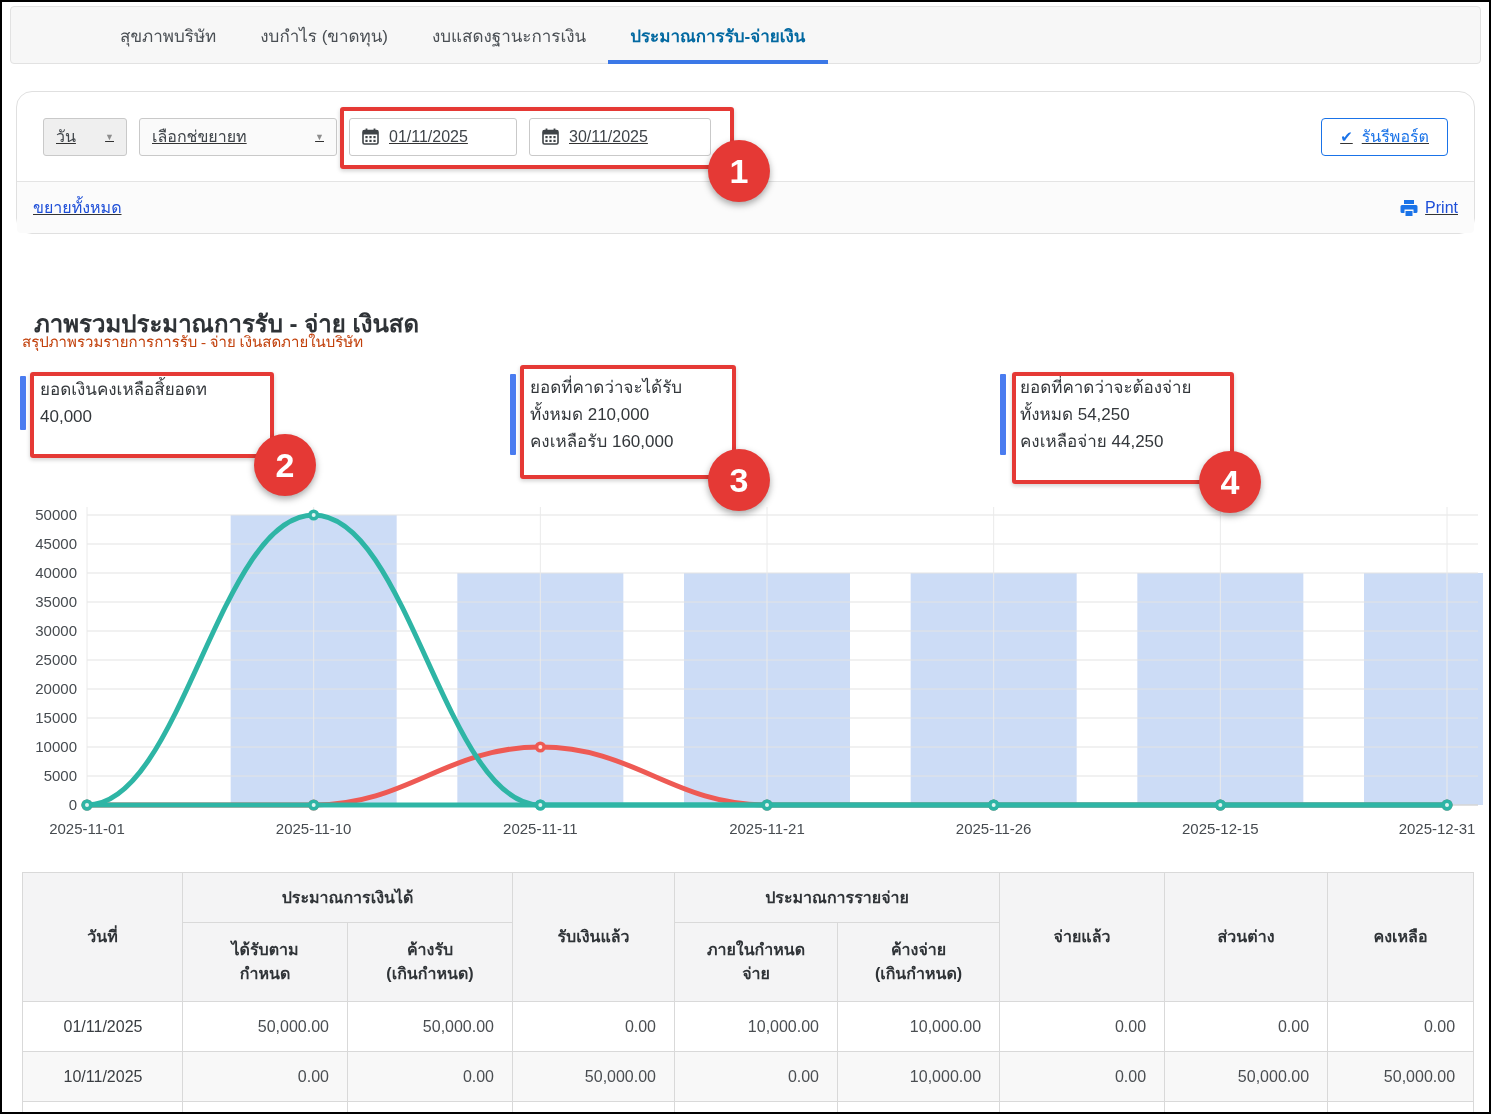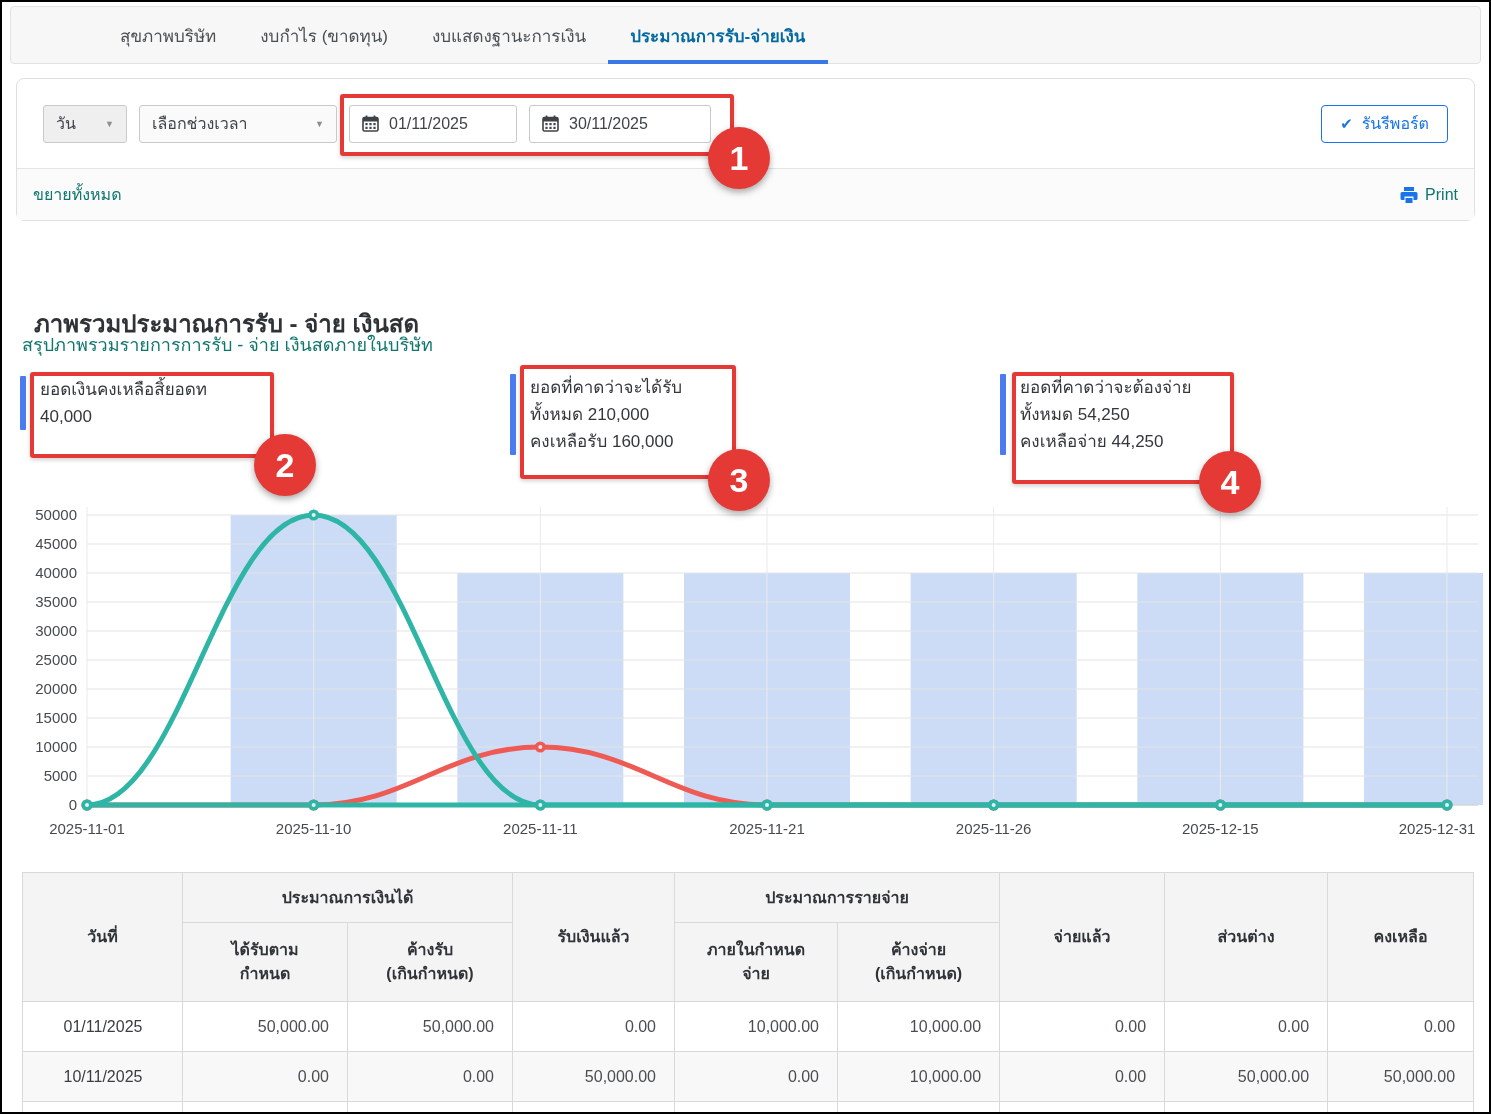--- a/index.html
+++ b/index.html
@@ -10,57 +10,57 @@
   }
   
   .tabbar{position:absolute;top:4px;left:8px;right:8px;height:58px;background:#f7f7f7;
     border:1px solid #e2e2e2;border-radius:4px;display:flex;align-items:stretch;
     padding-left:87px;box-sizing:border-box;}
   .tab{display:flex;align-items:center;padding:0 22px;font-size:17px;color:#4a4f54;
     cursor:pointer;position:relative;}
   .tab.active{color:#0369a1;font-weight:700;}
   .tab.active::after{content:"";position:absolute;left:0;right:0;bottom:-1px;height:4px;background:#3b78e7;}
   
-  .panel{position:absolute;top:76px;left:14px;right:14px;border:1px solid #e0e0e0;
-    border-radius:8px;background:#fff;}
+  .panel{position:absolute;top:89px;left:14px;right:14px;border:1px solid #e0e0e0;
+    border-radius:16px;background:#fff;text-decoration:underline;}
   .filter-row{display:flex;align-items:center;height:89px;padding:0 26px;gap:12px;
     border-bottom:1px solid #e4e4e4;position:relative;}
   .dd{height:38px;border:1px solid #c9c9c9;border-radius:3px;display:flex;align-items:center;
     padding:0 12px;font-size:16px;color:#3f4449;box-sizing:border-box;justify-content:space-between;cursor:pointer;}
   .dd-small{background:#efefef;width:84px;}
   .dd-range{background:#fafafa;width:198px;}
   .caret{font-size:9px;color:#8d8d8d;margin-left:10px;}
   .date-input{height:38px;border:1px solid #c9c9c9;border-radius:3px;background:#fff;
     display:flex;align-items:center;gap:10px;padding:0 12px;box-sizing:border-box;
     font-size:16px;color:#3f4449;cursor:text;}
   .date-from{width:168px;} .date-to{width:182px;}
   .btn-run{margin-left:auto;height:38px;padding:0 18px;border:1px solid #1a73e8;border-radius:4px;
     background:#fff;color:#1a73e8;font-size:16px;display:flex;align-items:center;gap:9px;cursor:pointer;}
   .btn-run .chk{font-size:15px;}
   .toolbar-row{display:flex;align-items:center;justify-content:space-between;height:51px;
     padding:0 16px;background:#fbfbfb;border-radius:0 0 4px 4px;font-size:16px;}
-  .link{color:#0f766e;cursor:pointer;display:flex;align-items:center;gap:7px;}
+  .link{color:#1d4ed8;cursor:pointer;display:flex;align-items:center;gap:7px;}
   
   .ann-box{position:absolute;border:4px solid #e53935;border-radius:3px;z-index:5;
     box-shadow:0 2px 4px rgba(0,0,0,.18);pointer-events:none;}
   .ann-badge{position:absolute;width:62px;height:62px;border-radius:50%;background:#e53935;
     color:#fff;font-size:34px;font-weight:700;display:flex;align-items:center;justify-content:center;
     box-shadow:0 3px 7px rgba(0,0,0,.35);z-index:10;pointer-events:none;}
   .ann-box-1{left:323px;top:15px;width:386px;height:54px;}
   .ann-badge-1{left:691px;top:48px;}
   .ann-box-2{left:28px;top:10px;width:236px;height:78px;}
   .ann-badge-2{left:252px;top:72px;}
   .ann-box-3{left:518px;top:3px;width:208px;height:106px;}
   .ann-badge-3{left:706px;top:87px;}
   .ann-box-4{left:1010px;top:10px;width:214px;height:104px;}
   .ann-badge-4{left:1197px;top:89px;}
   
   .content{position:absolute;top:232px;left:0;right:0;bottom:0;}
   .page-title{position:absolute;top:58px;left:20px;font-size:24px;font-weight:700;color:#2f3337;margin:12px;}
-  .page-subtitle{position:absolute;top:96px;left:20px;font-size:18px;color:#0f766e;margin:0;}
+  .page-subtitle{position:absolute;top:96px;left:20px;font-size:15px;color:#c2410c;margin:0;font-family:Liberation Serif, serif;}
   .cards{position:absolute;top:128px;left:0;width:100%;height:140px;}
   .card{position:absolute;display:flex;gap:14px;}
   .card .accent{width:6px;background:#4a7cf0;border-radius:1px;}
   .card .lines p{margin:0;font-size:17px;color:#33373b;line-height:27px;}
   .card-1{left:18px;top:14px;} .card-2{left:508px;top:12px;} .card-3{left:998px;top:12px;}
   
   .chart-wrap{position:absolute;top:268px;left:10px;width:1471px;height:345px;}
   .tick{font-size:15px;fill:#464b50;}
   
   .table-wrap{position:absolute;top:638px;left:20px;width:1451px;}
@@ -93,21 +93,21 @@
     </div>
 </div>
 
 <div class="panel">
   <div class="filter-row">
     <div class="dd dd-small">
       <span>วัน</span>
       <span class="caret">▼</span>
     </div>
     <div class="dd dd-range">
-      <span>เลือกช่วงเวลา</span>
+      <span>เลือกช่ขยายท</span>
       <span class="caret">▼</span>
     </div>
     <div class="date-input date-from">
       <svg width="17" height="17" viewBox="0 0 17 17">
         <rect x="1" y="2.5" width="15" height="13.5" rx="1.5" fill="none" stroke="#3e4347" stroke-width="1.6"></rect>
         <rect x="1" y="2.5" width="15" height="4" fill="#3e4347"></rect>
         <line x1="4.5" y1="0.5" x2="4.5" y2="4" stroke="#3e4347" stroke-width="1.8"></line>
         <line x1="12.5" y1="0.5" x2="12.5" y2="4" stroke="#3e4347" stroke-width="1.8"></line>
         <g fill="#3e4347">
           <rect x="3.4" y="8" width="2.2" height="2.2"></rect>

